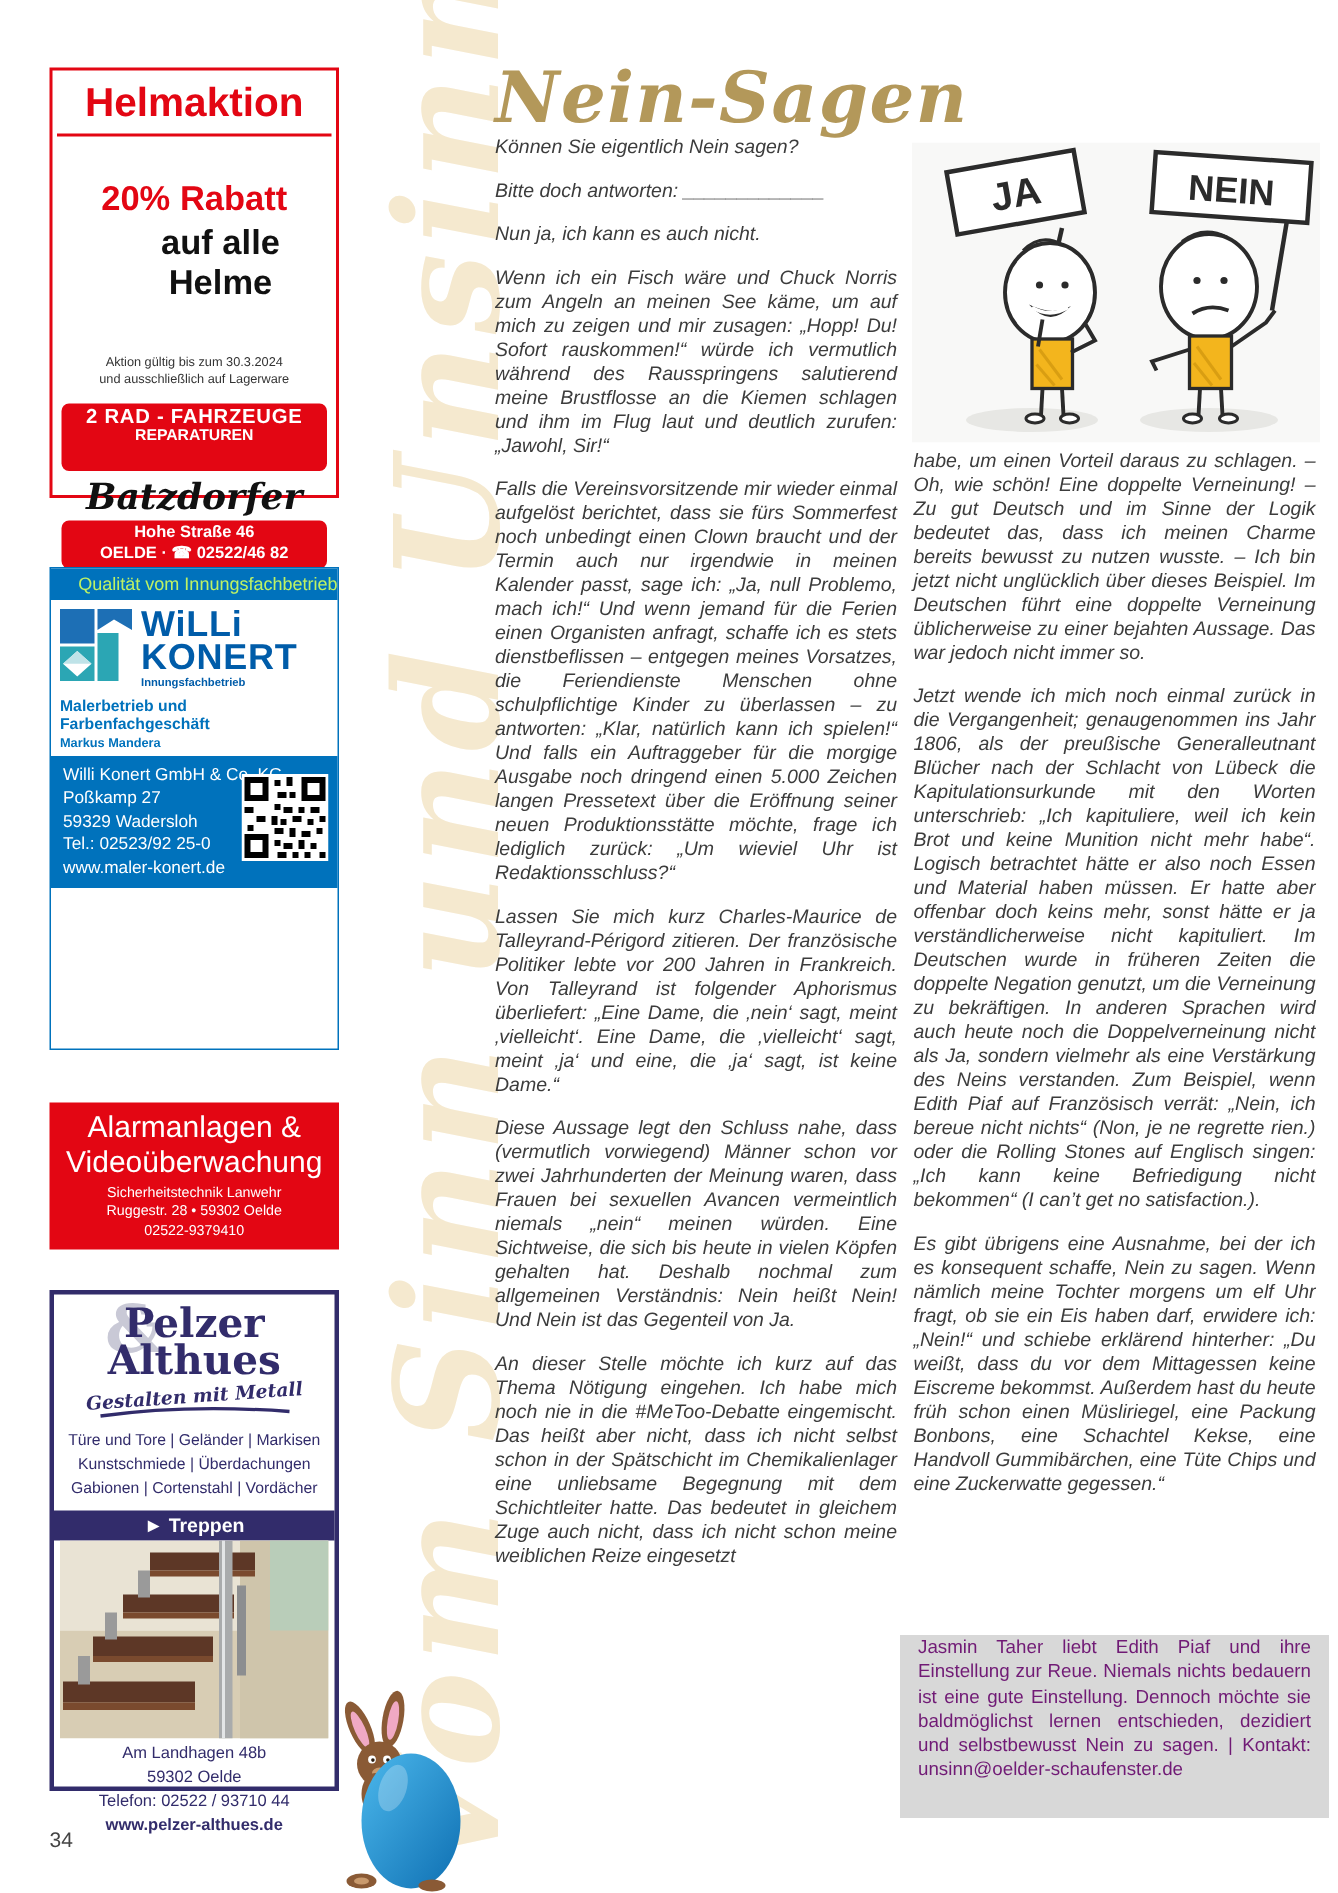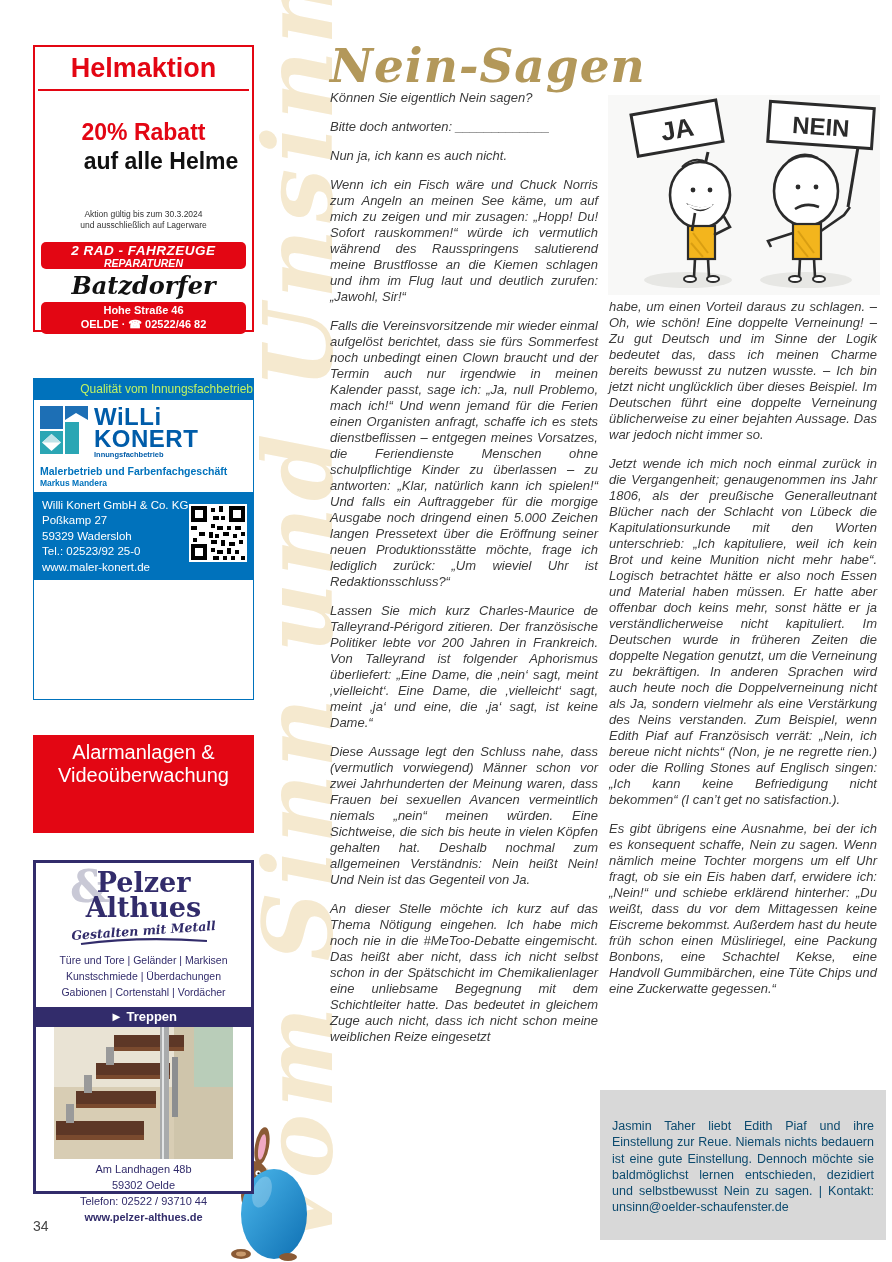--- a/index.html
+++ b/index.html
@@ -4,30 +4,30 @@
 <style>
   html,body{margin:0;padding:0;background:#888;}
   .page{position:relative;width:892px;height:1262px;background:#ffffff;overflow:hidden;
         font-family:"Liberation Sans",sans-serif;color:#3c3c3c;}
   
   .vertical-script{position:absolute;left:242px;top:1250px;transform:rotate(-90deg);
         transform-origin:0 0;white-space:nowrap;font-family:"DejaVu Serif",serif;
         font-style:italic;font-weight:bold;font-size:96px;letter-spacing:6px;
         color:#f5e9cf;z-index:1;}
   
-  .ad{position:absolute;left:33px;width:221px;background:#fff;box-sizing:border-box;z-index:3;}
+  .ad{position:absolute;left:33px;width:193px;background:#fff;box-sizing:border-box;z-index:3;}
   
   .ad-helm{top:45px;height:287px;border:2px solid #e30613;text-align:center;}
   .helm-title{font-size:27px;font-weight:bold;color:#e30613;padding:6px 0 5px;
         border-bottom:2px solid #e30613;margin:0 3px;}
   .helm-rabatt{font-size:23px;font-weight:bold;color:#e30613;margin-top:28px;}
   .helm-helme{font-size:23px;font-weight:bold;color:#111;margin-top:2px;padding-left:35px;}
   .helm-fine{font-size:8.5px;color:#333;margin-top:34px;line-height:1.25;}
   .helm-badge{background:#e30613;color:#fff;border-radius:5px;margin:12px 6px 0;
-        padding:2px 0 0;line-height:1.05;font-style:italic;}
+        padding:2px 0 18px;line-height:1.05;}
   .helm-badge .b1{font-size:13.5px;font-weight:bold;letter-spacing:.5px;}
   .helm-badge .b2{font-size:10.5px;font-weight:bold;}
   .helm-brand{font-family:"DejaVu Serif",serif;font-style:italic;font-weight:bold;
         font-size:24px;color:#111;margin-top:2px;}
   .helm-addr{background:#e30613;color:#fff;border-radius:5px;margin:2px 6px 0;
         padding:2px 0 3px;font-size:11px;font-weight:bold;line-height:1.2;}
   
   .ad-konert{top:378px;height:322px;border:1px solid #0072bc;}
   .konert-head{background:#0072bc;color:#bef264;font-size:12px;padding:3px 0 4px;text-align:right;}
   .konert-logo-row{display:flex;align-items:flex-start;padding:6px 6px 0;}
@@ -70,22 +70,22 @@
   .article-title{position:absolute;left:330px;top:24px;z-index:3;
         font-family:"DejaVu Serif",serif;font-style:italic;font-weight:bold;
         font-size:47px;color:#b3985a;letter-spacing:1px;margin-top:14px;}
   .col{position:absolute;width:268px;z-index:3;font-style:italic;font-size:13px;
         line-height:16px;text-align:justify;color:#3c3c3c;}
   .col p{margin:0 0 13px 0;}
   .col1{left:330px;top:90px;}
   .col2{left:609px;top:299px;}
   .cartoon{position:absolute;left:608px;top:95px;width:272px;height:200px;z-index:3;}
   .bio-box{position:absolute;left:600px;top:1090px;width:286px;z-index:3;
-        background:#d8d8d8;box-sizing:border-box;padding:28px 12px 24px;
-        font-size:12.5px;line-height:1.3;text-align:justify;color:#0c4a6e;}
+        background:#d8d8d8;box-sizing:border-box;padding:0 12px 24px;
+        font-size:12.5px;line-height:1.3;text-align:justify;color:#701a75;}
   .page-number{position:absolute;left:33px;top:1218px;font-size:14px;color:#444;z-index:3;}
   .bunny{position:absolute;left:226px;top:1126px;z-index:2;}
 </style>
 </head>
 <body>
 
 <div class="page">
 
   <div class="vertical-script">Vom Sinn und Unsinn:</div>
 
@@ -171,20 +171,25 @@
           <rect x="17" y="26" width="2" height="2"></rect>
             <rect x="21" y="26" width="2" height="2"></rect>
         </g>
       </svg>
     </div>
   </div>
 
   <div class="ad ad-alarm">
     <div class="alarm-l1">Alarmanlagen &amp;</div>
     <div class="alarm-l2">Videoüberwachung</div>
+    <div class="alarm-sub">
+      <div>Sicherheitstechnik Lanwehr</div>
+      <div>Ruggestr. 28 • 59302 Oelde</div>
+      <div>02522-9379410</div>
+    </div>
   </div>
 
   <div class="ad ad-pelzer">
     <div class="pelzer-logo">
       <div class="pelzer-amp">&amp;</div>
       <div class="pelzer-b1">Pelzer</div>
       <div class="pelzer-b2">Althues</div>
     </div>
     <div class="pelzer-slogan">Gestalten mit Metall</div>
     <svg class="pelzer-swoosh" width="130" height="10" viewBox="0 0 130 10">

